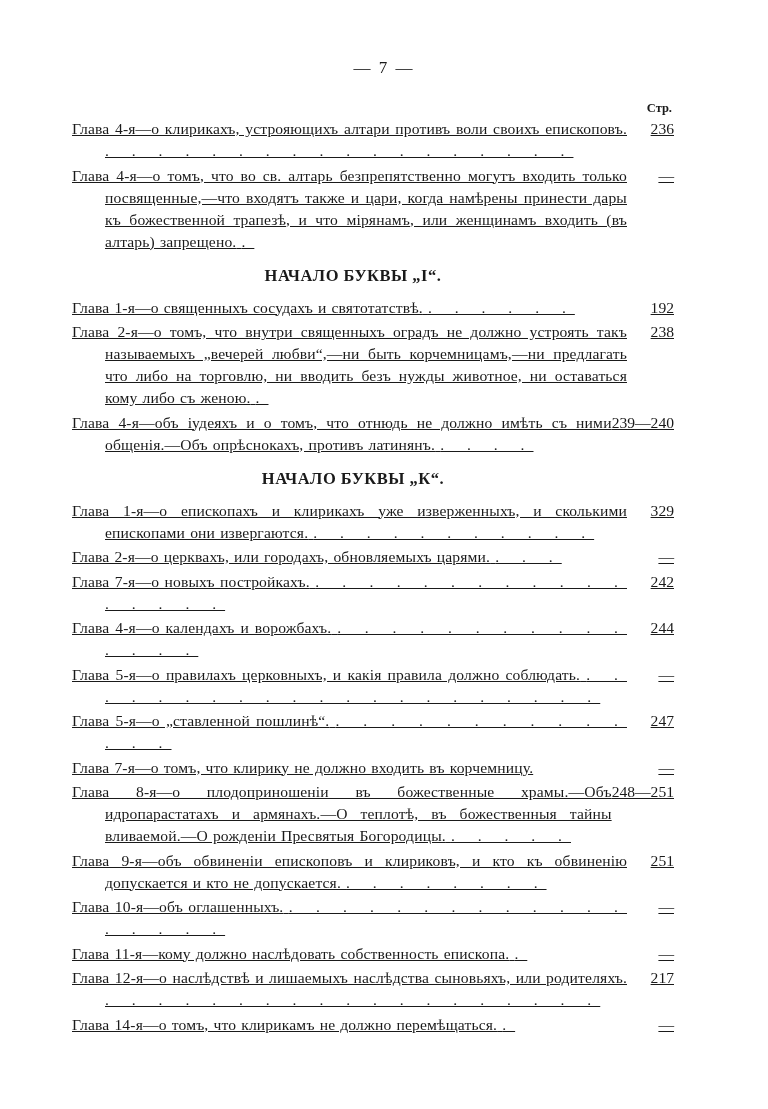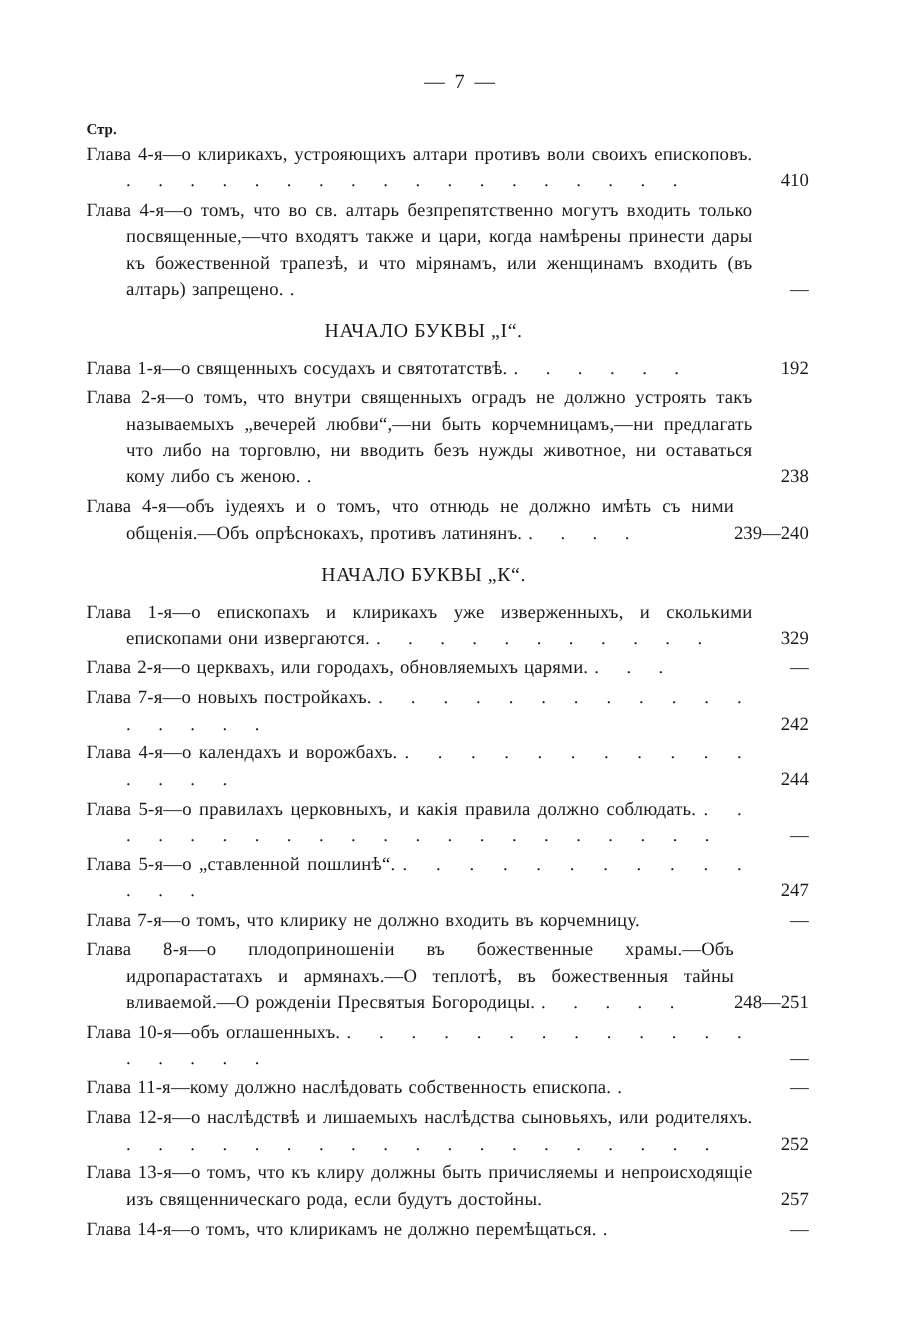--- a/index.html
+++ b/index.html
@@ -26,30 +26,32 @@
     }
     .content {
       position: absolute;
       top: 98px;
       left: 72px;
       width: 602px;
       font-size: 15.6px;
       line-height: 22px;
     }
     .col-label {
+      text-align: right;
       font-size: 12.5px;
       font-weight: bold;
       height: 20px;
       line-height: 20px;
       padding-right: 2px;
     }
     .entry {
       display: flex;
-      align-items: flex-end;
+      align-items: flex-start;
       margin-bottom: 2.5px;
+      text-decoration: underline;
     }
     .entry-text {
       width: 522px;
       text-align: justify;
       padding-left: 33px;
       text-indent: -33px;
       letter-spacing: 0.15px;
       word-spacing: 1px;
     }
     .entry-text .dots {
@@ -59,34 +61,35 @@
       flex: 1;
       text-align: right;
       white-space: nowrap;
     }
     .section-heading {
       text-align: center;
       font-size: 16.5px;
       letter-spacing: 0.5px;
       margin: 12px 0 10px 0;
       padding-right: 40px;
+      font-weight: bold;
     }
   </style>
 </head>
 <body>
 
 <div class="page-header">— 7 —</div>
 
 <div class="content">
   <div class="col-label">Стр.</div>
   <div id="sections">
       <div>
         <div class="entry">
           <div class="entry-text"><span>Глава 4-я—о клирикахъ, устрояющихъ алтари противъ воли своихъ епископовъ.</span> <span class="dots">. . . . . . . . . . . . . . . . . .</span></div>
-          <div class="entry-page">410</div>
+          <div class="entry-page">236</div>
         </div>
         <div class="entry">
           <div class="entry-text"><span>Глава 4-я—о томъ, что во св. алтарь безпрепятственно могутъ входить только посвященные,—что входятъ также и цари, когда намѣрены принести дары къ божественной трапезѣ, и что мірянамъ, или женщинамъ входить (въ алтарь) запрещено.</span> <span class="dots">.</span></div>
           <div class="entry-page">—</div>
         </div>
       </div>
       <div>
         <div class="section-heading">НАЧАЛО БУКВЫ „І“.</div>
         <div class="entry">
           <div class="entry-text"><span>Глава 1-я—о священныхъ сосудахъ и святотатствѣ.</span> <span class="dots">. . . . . .</span></div>
@@ -129,34 +132,34 @@
         </div>
         <div class="entry">
           <div class="entry-text"><span>Глава 7-я—о томъ, что клирику не должно входить въ корчемницу.</span></div>
           <div class="entry-page">—</div>
         </div>
         <div class="entry">
           <div class="entry-text"><span>Глава 8-я—о плодоприношеніи въ божественные храмы.—Объ идропарастатахъ и армянахъ.—О теплотѣ, въ божественныя тайны вливаемой.—О рожденіи Пресвятыя Богородицы.</span> <span class="dots">. . . . .</span></div>
           <div class="entry-page">248—251</div>
         </div>
         <div class="entry">
+          <div class="entry-text"><span>Глава 9-я—объ обвиненіи епископовъ и клириковъ, и кто къ обвиненію допускается и кто не допускается.</span> <span class="dots">. . . . . . . .</span></div>
+          <div class="entry-page">251</div>
+        </div>
+        <div class="entry">
           <div class="entry-text"><span>Глава 10-я—объ оглашенныхъ.</span> <span class="dots">. . . . . . . . . . . . . . . . . .</span></div>
           <div class="entry-page">—</div>
         </div>
         <div class="entry">
           <div class="entry-text"><span>Глава 11-я—кому должно наслѣдовать собственность епископа.</span> <span class="dots">.</span></div>
           <div class="entry-page">—</div>
         </div>
         <div class="entry">
           <div class="entry-text"><span>Глава 12-я—о наслѣдствѣ и лишаемыхъ наслѣдства сыновьяхъ, или родителяхъ.</span> <span class="dots">. . . . . . . . . . . . . . . . . . .</span></div>
-          <div class="entry-page">252</div>
-        </div>
-        <div class="entry">
-          <div class="entry-text"><span>Глава 13-я—о томъ, что къ клиру должны быть причисляемы и непроисходящіе изъ священническаго рода, если будутъ достойны.</span></div>
-          <div class="entry-page">257</div>
+          <div class="entry-page">217</div>
         </div>
         <div class="entry">
           <div class="entry-text"><span>Глава 14-я—о томъ, что клирикамъ не должно перемѣщаться.</span> <span class="dots">.</span></div>
           <div class="entry-page">—</div>
         </div>
       </div>
     </div>
 </div>
 
 </body></html>

